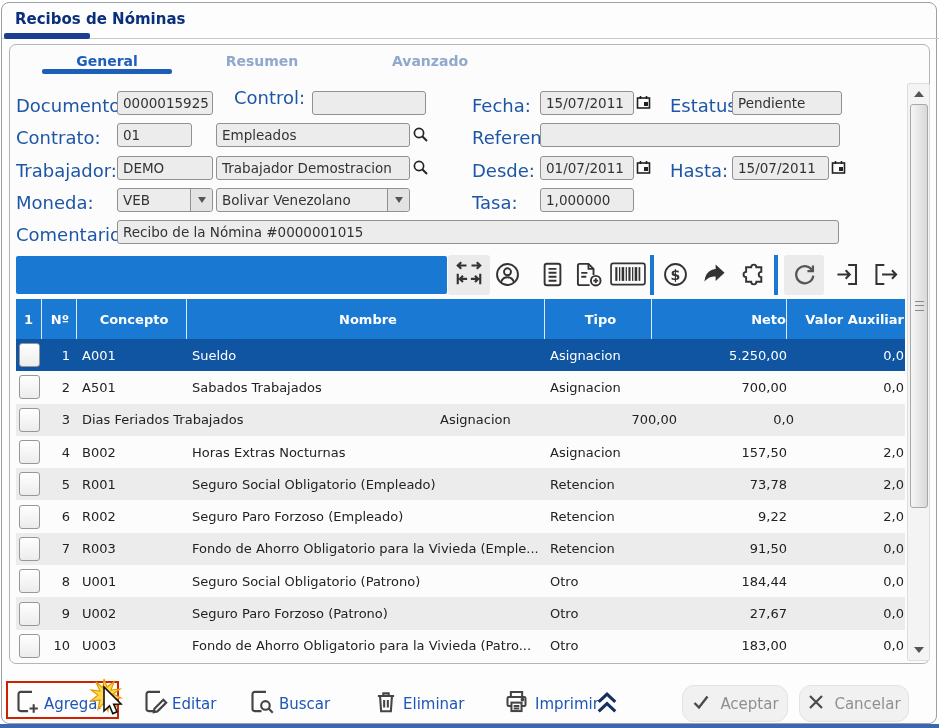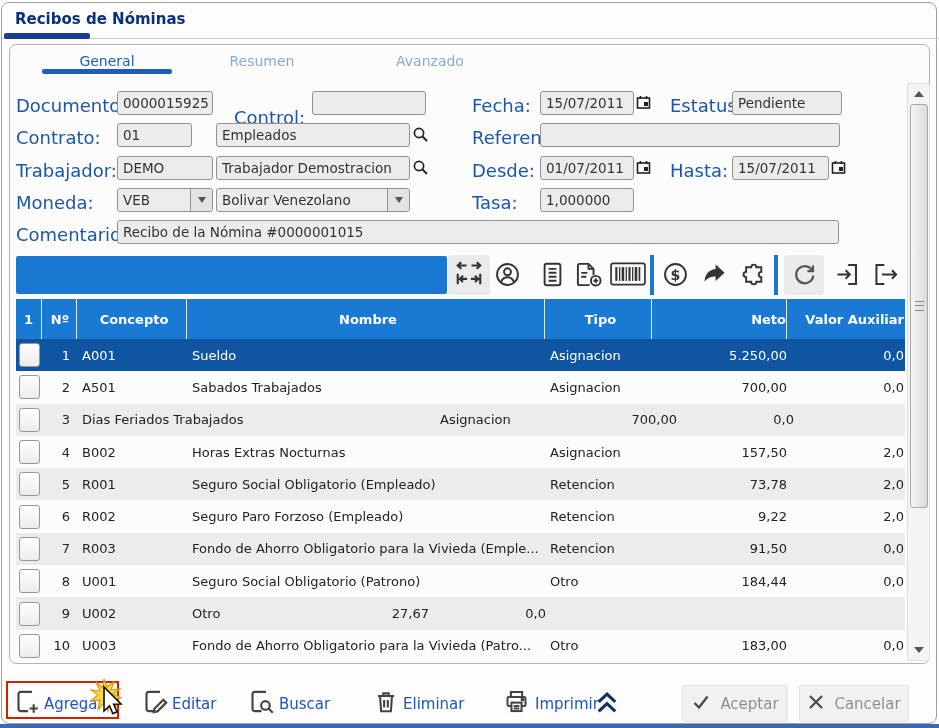--- a/index.html
+++ b/index.html
@@ -8,21 +8,21 @@
   #bottom-strip{position:absolute;left:0;top:724px;width:939px;height:4px;background:#3a67ad;}
   #window{position:absolute;left:1px;top:2px;width:936px;height:722px;background:#fdfdfd;
           border:1.5px solid #9aa0a8;border-radius:8px;}
   .win-title{position:absolute;left:13px;top:7px;font-size:15px;font-weight:bold;color:#0a2f7c;}
   .title-line{position:absolute;left:0px;top:35px;width:939px;height:1px;background:#c9c9c9;}
   .title-indicator{position:absolute;left:2px;top:30px;width:86px;height:6px;background:#1b3e91;border-radius:2px;}
   #panel{position:absolute;left:7px;top:41px;width:921px;height:620px;background:#fcfcfc;
          border:1.5px solid #b4b4b4;border-radius:7px;}
 
   
-  .tab{position:absolute;top:8px;width:160px;text-align:center;font-size:14px;font-weight:normal;cursor:default;}
+  .tab{position:absolute;top:8px;width:160px;text-align:center;font-size:14px;font-weight:bold;cursor:default;}
   .tab.active{color:#1d5fb8;}
   .tab.inactive{color:#8fa8cc;}
   .tab-underline{position:absolute;left:32px;top:24px;width:130px;height:5px;background:#1d5fb8;border-radius:2px;}
 
   
   .flabel{position:absolute;font-size:18px;color:#1e56a6;white-space:nowrap;}
   .field{position:absolute;height:24px;background:#ececec;border:1px solid #919191;border-radius:3px;
          font-size:13.5px;color:#333;padding:3px 5px;white-space:nowrap;overflow:hidden;}
   .field.right{text-align:left;}
   .combo-arrow{position:absolute;right:0;top:0;width:22px;height:22px;background:#e3e3e3;border-left:1px solid #919191;
@@ -64,21 +64,21 @@
   #sb-thumb{position:absolute;left:1.5px;top:20px;width:18px;height:404px;background:linear-gradient(90deg,#f6f6f6,#d9d9d9);
             border:1px solid #a8a8a8;border-radius:3px;}
   #sb-grip{position:absolute;left:4px;top:196px;width:9px;height:10px;
            border-top:1.5px solid #888;border-bottom:1.5px solid #888;}
   #sb-grip::after{content:"";display:block;margin-top:2.8px;height:1.5px;background:#888;}
 
   
   .act-label{position:absolute;font-size:15px;color:#1e56b8;white-space:nowrap;}
   .act-ic{position:absolute;line-height:0;}
   .red-box{position:absolute;left:4px;top:678px;width:113px;height:38px;border:2px solid #cc2200;}
-  .btn{position:absolute;top:682px;height:37px;background:#f1f1f1;border:1px solid #e3e3e3;border-radius:2px;
+  .btn{position:absolute;top:682px;height:37px;background:#f1f1f1;border:1px solid #e3e3e3;border-radius:12px;
        display:flex;align-items:center;justify-content:center;gap:9px;font-size:15px;color:#8f8f8f;}
 </style>
 </head>
 <body>
 
 <div id="stage">
   <div id="bottom-strip"></div>
   <div id="window">
 
     <div class="title-line"></div>
@@ -87,21 +87,21 @@
 
     <div id="panel">
       <div class="tab active" style="left:17px">General</div>
       <div class="tab-underline"></div>
       <div class="tab inactive" style="left:172px">Resumen</div>
       <div class="tab inactive" style="left:340px">Avanzado</div>
     </div>
 
     <div class="flabel" style="left:14px;top:92px">Documento:</div>
     <div class="field" style="left:115px;top:88px;width:96px">0000015925</div>
-    <div class="flabel" style="left:232px;top:104px">Control:</div>
+    <div class="flabel" style="left:232px;top:84px">Control:</div>
     <div class="field" style="left:310px;top:88px;width:114px"></div>
     <div class="flabel" style="left:470px;top:92px">Fecha:</div>
     <div class="field" style="left:538px;top:88px;width:94px">15/07/2011</div>
     <span class="icon-abs" style="left:634px;top:92px">
       <svg width="15" height="15" viewBox="0 0 15 15">
           <rect x="1.5" y="3" width="12" height="10" fill="none" stroke="#222" stroke-width="1.6"></rect>
           <line x1="4.5" y1="1" x2="4.5" y2="4" stroke="#222" stroke-width="1.6"></line>
           <line x1="10.5" y1="1" x2="10.5" y2="4" stroke="#222" stroke-width="1.6"></line>
           <rect x="8" y="7" width="4" height="4" fill="#222"></rect>
         </svg>
@@ -348,20 +348,21 @@
             <div class="tc c4">Otro</div>
             <div class="tc c5">184,44</div>
             <div class="tc c6">0,0</div>
           </div>
           <div class="trow alt">
             <div class="tc c0">
               <div class="row-check"></div>
             </div>
             <div class="tc c1">9</div>
             <div class="tc c2">U002</div>
+            <div class="tc c3">Seguro Paro Forzoso (Patrono)</div>
             <div class="tc c4">Otro</div>
             <div class="tc c5">27,67</div>
             <div class="tc c6">0,0</div>
           </div>
           <div class="trow">
             <div class="tc c0">
               <div class="row-check"></div>
             </div>
             <div class="tc c1">10</div>
             <div class="tc c2">U003</div>

